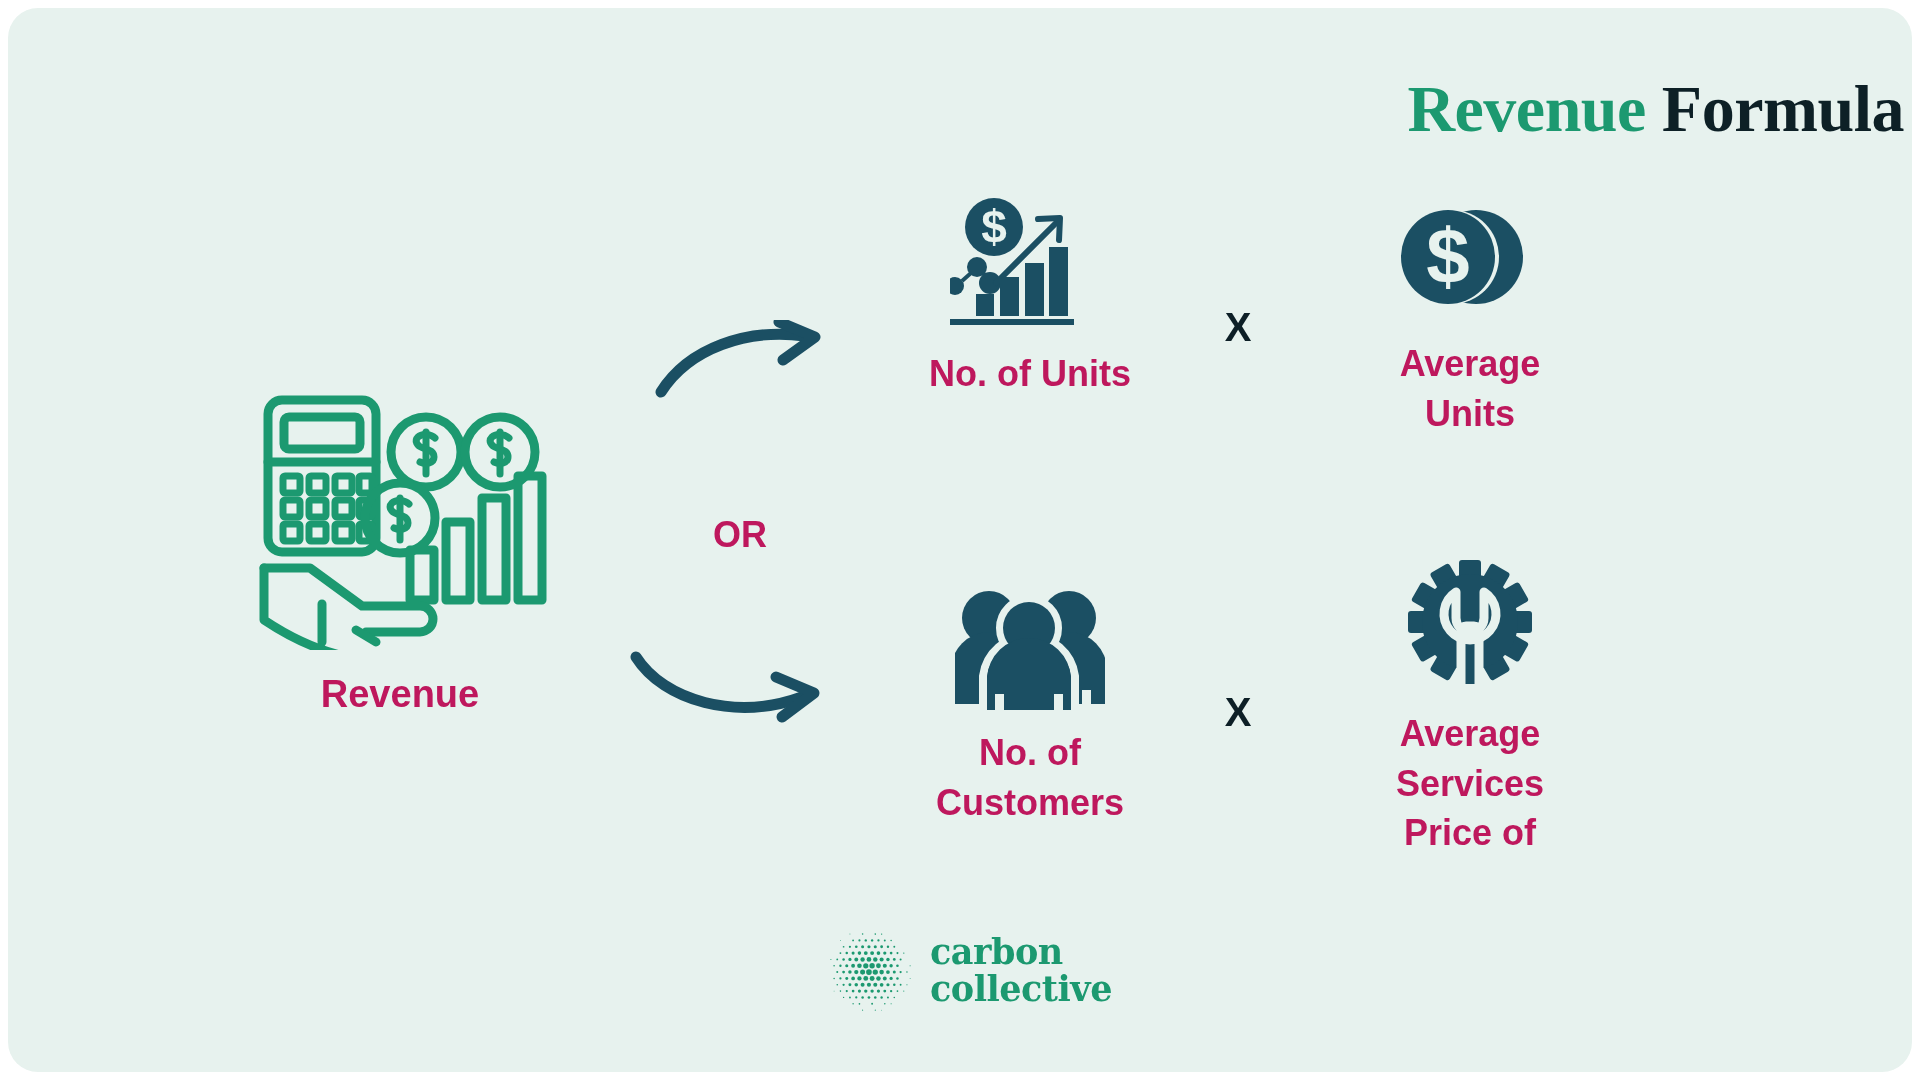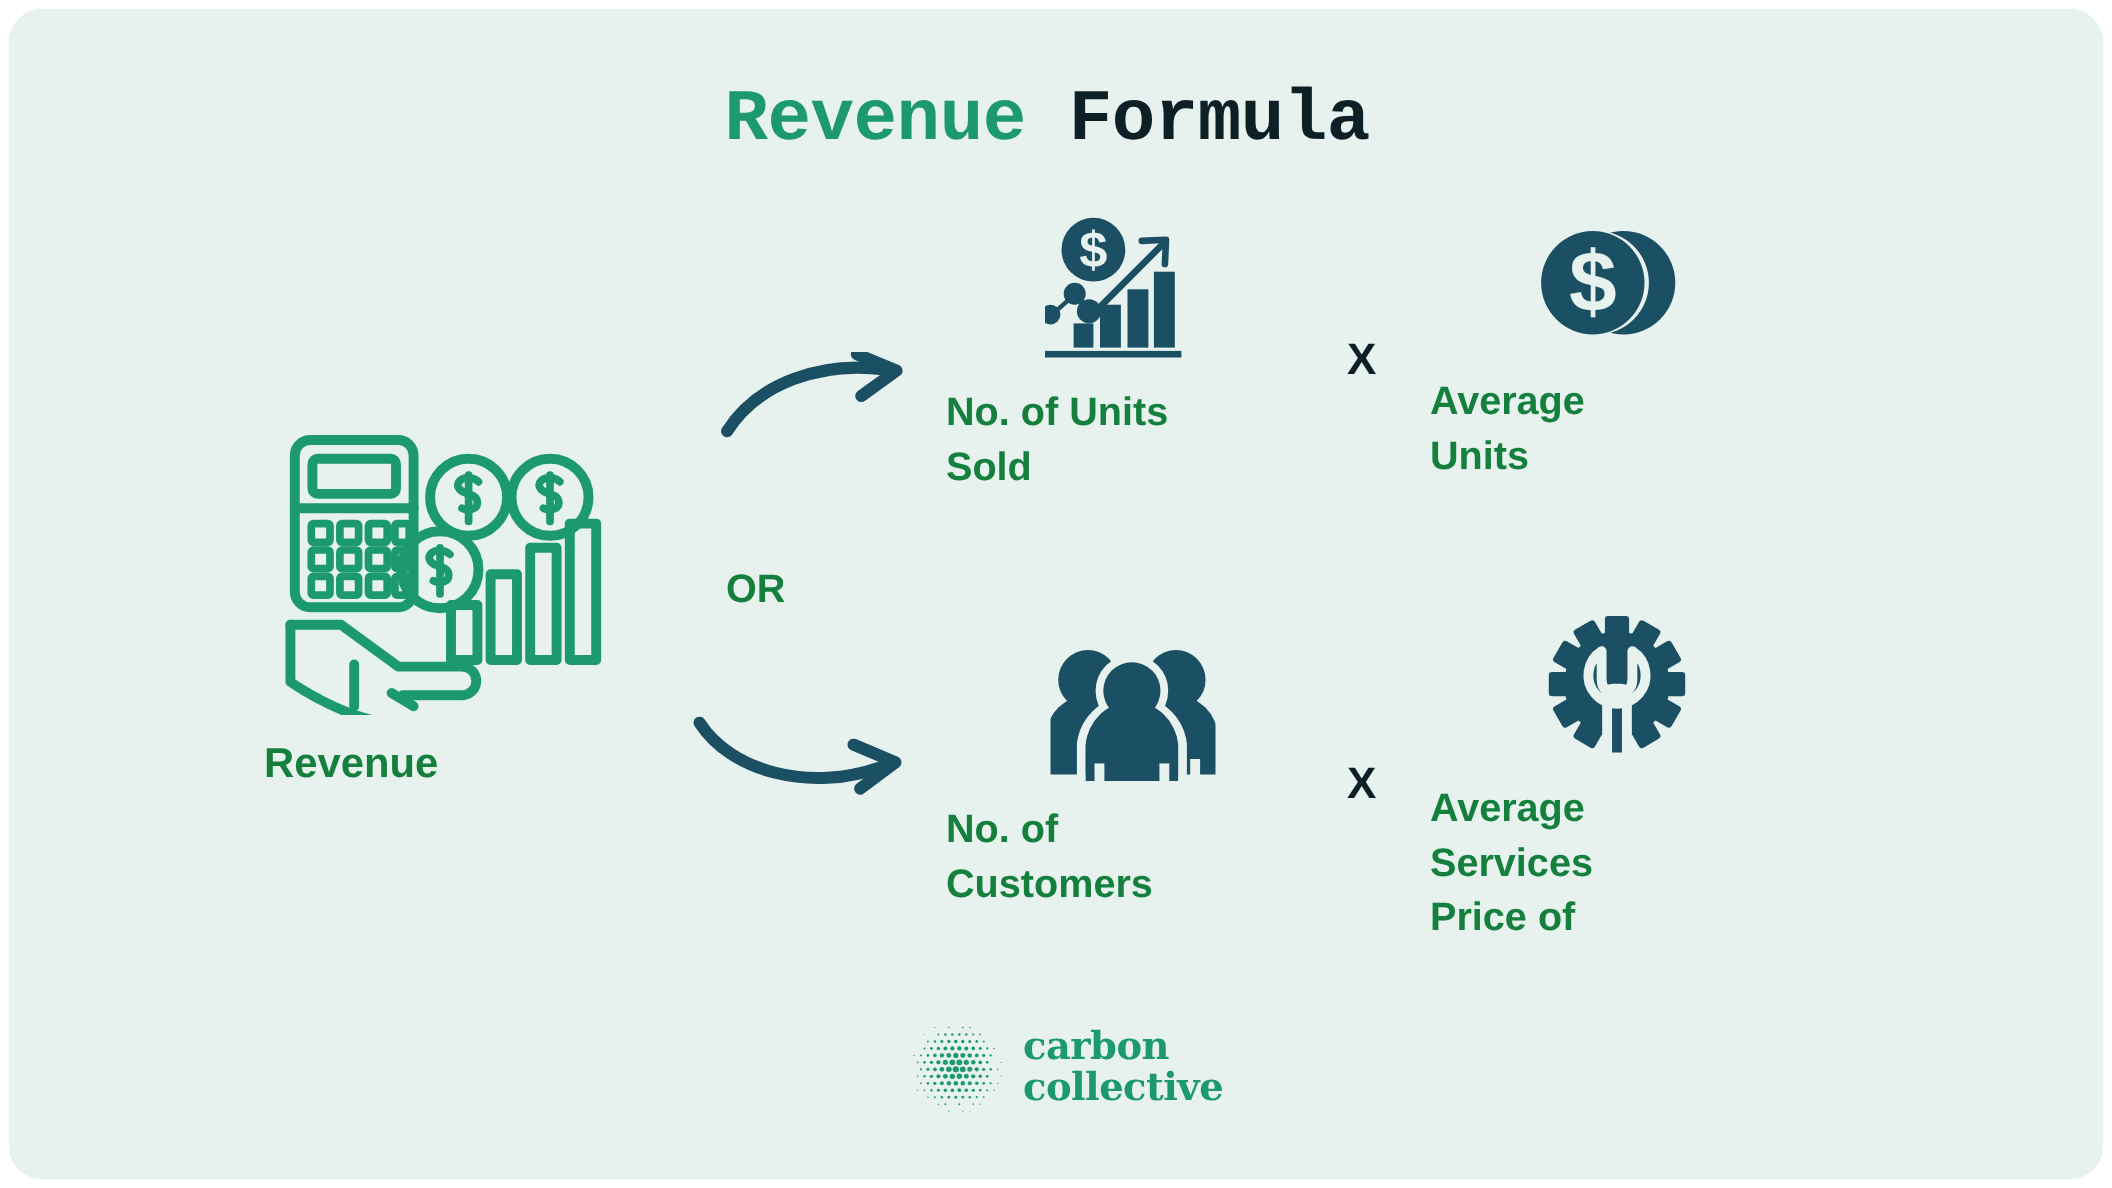--- a/index.html
+++ b/index.html
@@ -20,39 +20,39 @@
     width:1904px; height:1064px;
     background:#e7f2ee;
     border-radius:30px;
   }
 
   
   .title {
     position:absolute;
     left:0; top:76px;
     width:1904px;
-    text-align:center;
-    font-family:Liberation Mono, monospace;
+    text-align:right;
+    font-family:Liberation Serif, serif;
     font-weight:bold;
     font-size:66px;
     letter-spacing:-0.5px;
     line-height:1;
     white-space:nowrap;
   }
   .title .green { color:#1c9970; }
   .title .dark  { color:#0d2026; }
 
   
   .label {
     font-family:"Liberation Sans", sans-serif;
     font-weight:bold;
-    color:#15803d;
+    color:#be185d;
     font-size:36px;
     line-height:1.38;
-    text-align:left;
+    text-align:center;
   }
 
   
   #revenue-block {
     position:absolute;
     left:240px; top:390px;
     width:320px;
   }
   #revenue-icon { width:300px; height:260px; display:block; margin:0 auto; }
   #revenue-label { margin-top:18px; font-size:38px; }
@@ -207,21 +207,20 @@
 
       <rect x="26" y="99" width="18" height="22" fill="#1b4f63"></rect>
       <rect x="50" y="82" width="19" height="39" fill="#1b4f63"></rect>
       <rect x="75" y="68" width="19" height="53" fill="#1b4f63"></rect>
       <rect x="99" y="52" width="19" height="69" fill="#1b4f63"></rect>
 
       <rect x="0" y="124" width="124" height="6" fill="#1b4f63"></rect>
     </svg>
     <div class="label tlabel">
       <div>No. of Units</div>
-      <div>Sold</div>
     </div>
   </div>
 
   <div class="xmark" id="x-top">X</div>
 
   <div class="term" id="term-price">
     <svg class="ico" width="140" height="130" viewBox="0 0 140 130">
       <circle cx="76" cy="62" r="47" fill="#1b4f63"></circle>
       <circle cx="52" cy="62" r="47" fill="#e7f2ee"></circle>
       <circle cx="48" cy="62" r="47" fill="#1b4f63"></circle>

